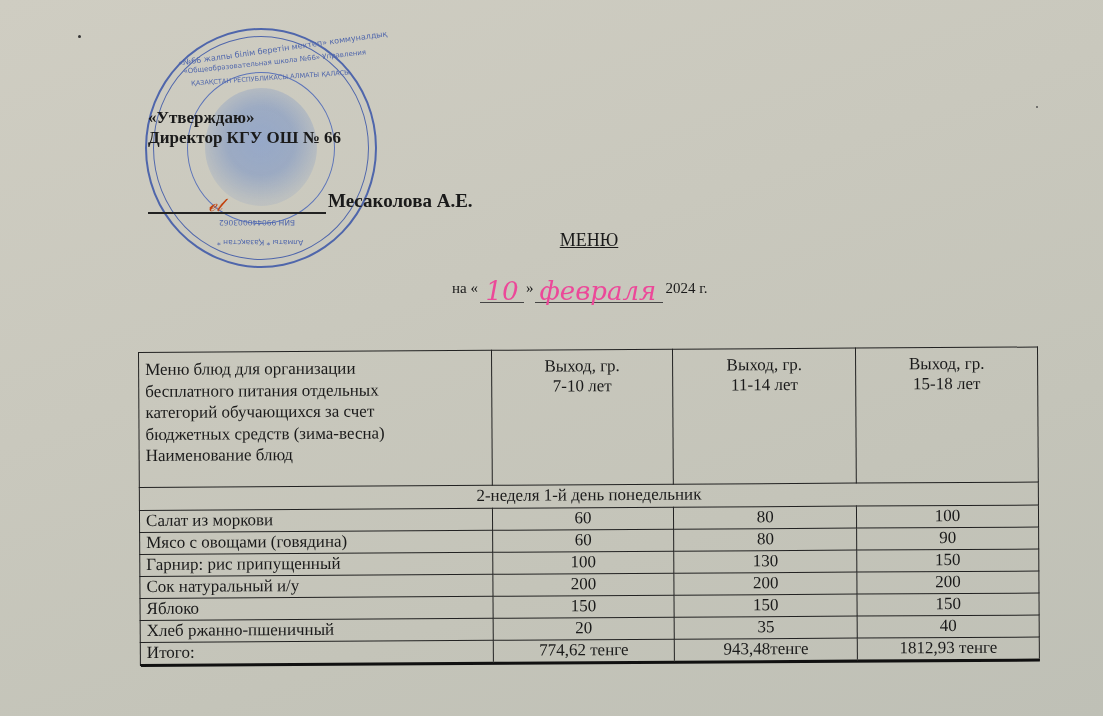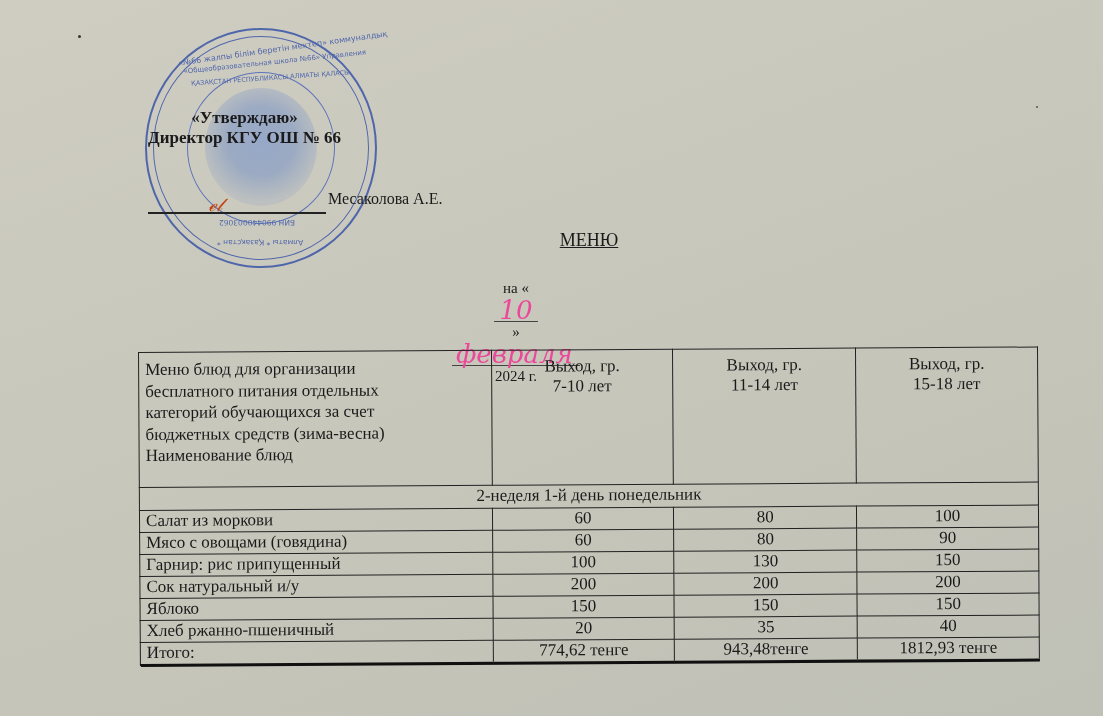--- a/index.html
+++ b/index.html
@@ -64,21 +64,20 @@
     .approval {
       position: absolute;
       left: 148px;
       top: 108px;
       font-weight: bold;
       font-size: 17px;
       line-height: 20px;
     }
     .approval .line {
       display: block;
-      text-align: center;
     }
     .signature-row {
       position: absolute;
       left: 148px;
       top: 188px;
       width: 360px;
       height: 26px;
     }
     .sig-underline {
       position: absolute;
@@ -94,44 +93,43 @@
       top: 4px;
       font-family: "DejaVu Serif", serif;
       font-style: italic;
       color: #c2410c;
       font-size: 18px;
     }
     .director-name {
       position: absolute;
       left: 180px;
       top: 2px;
-      font-weight: normal;
-      font-size: 16px;
+      font-weight: bold;
+      font-size: 19px;
     }
     
     .title {
       position: absolute;
       left: 0;
       width: 1103px;
       top: 230px;
       text-align: center;
       font-weight: normal;
       font-size: 18px;
       text-decoration: underline;
       text-indent: 75px;
     }
     .date-line {
       position: absolute;
       left: 452px;
       top: 280px;
       font-size: 15px;
       display: flex;
-      align-items: center;
+      align-items: flex-start;
       gap: 2px;
-      flex-direction: column;
     }
     .hand {
       font-family: "DejaVu Serif", serif;
       font-style: italic;
       color: #ec4899;
       font-size: 26px;
       border-bottom: 1px solid #444;
       padding: 0 4px;
       line-height: 22px;
     }

